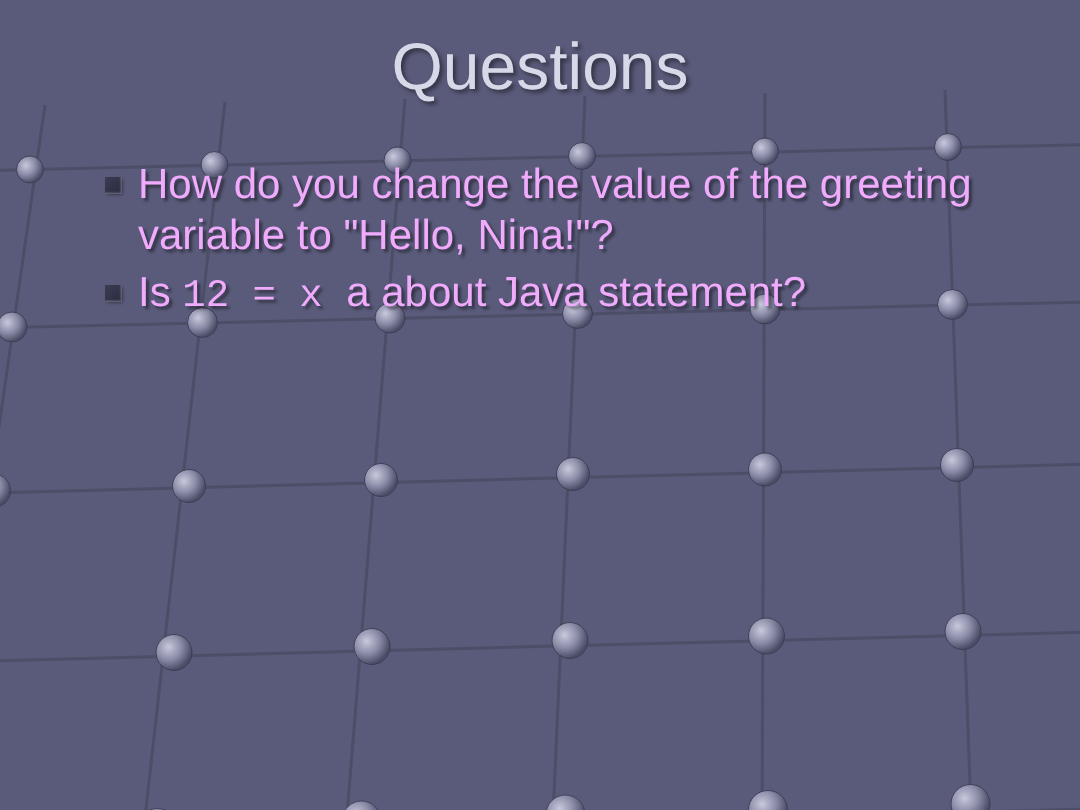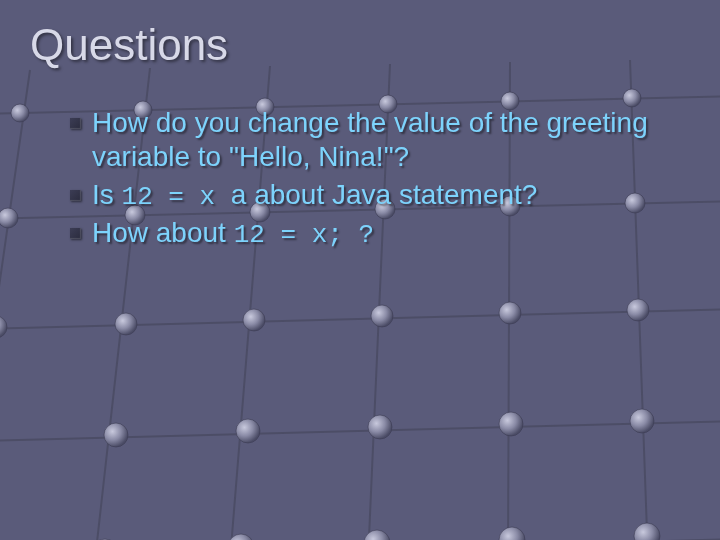--- a/index.html
+++ b/index.html
@@ -20,36 +20,37 @@
     inset: 0;
     z-index: 0;
     pointer-events: none;
   }
   .content {
     position: relative;
     z-index: 1;
     padding: 20px 30px 0 30px;
   }
   .title {
+    text-align: center;
     font-size: 44px;
     color: #d8d9e8;
     margin: 0 0 36px 0;
     font-weight: normal;
     text-shadow: 2px 2px 3px rgba(0,0,0,0.45);
   }
   .bullets {
     list-style: none;
     padding: 0 0 0 40px;
     margin: 0;
   }
   .bullets li {
     position: relative;
     font-size: 28px;
     line-height: 1.22;
-    color: #7dd3fc;
+    color: #f0abfc;
     text-shadow: 2px 2px 2px rgba(0,0,0,0.45);
     padding-left: 22px;
     margin-bottom: 2px;
   }
   .bullets li::before {
     content: "";
     position: absolute;
     left: 0;
     top: 12px;
     width: 11px;
@@ -123,17 +124,14 @@
 
 <div class="content">
   <h1 class="title">Questions</h1>
   <ul class="bullets">
     <li>
       <span>How do you change the value of the greeting variable to "Hello, Nina!"?</span><span class="code"></span><span></span>
     </li>
     <li>
       <span>Is </span><span class="code"> 12 = x </span><span>  a about Java statement?</span>
     </li>
-    <li>
-      <span>How about </span><span class="code"> 12 = x; ?</span><span></span>
-    </li>
   </ul>
 </div>
 
 </body></html>

